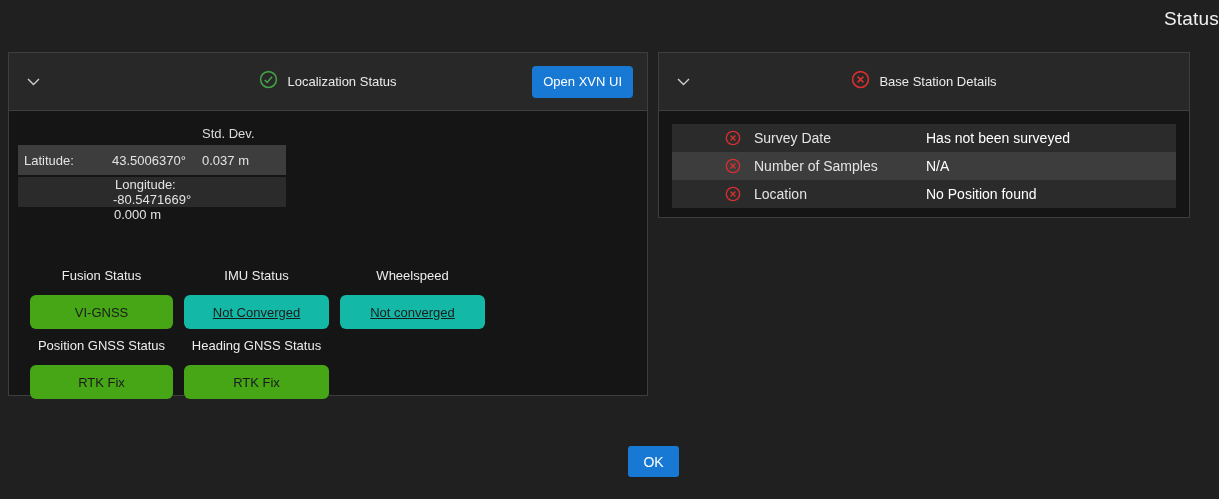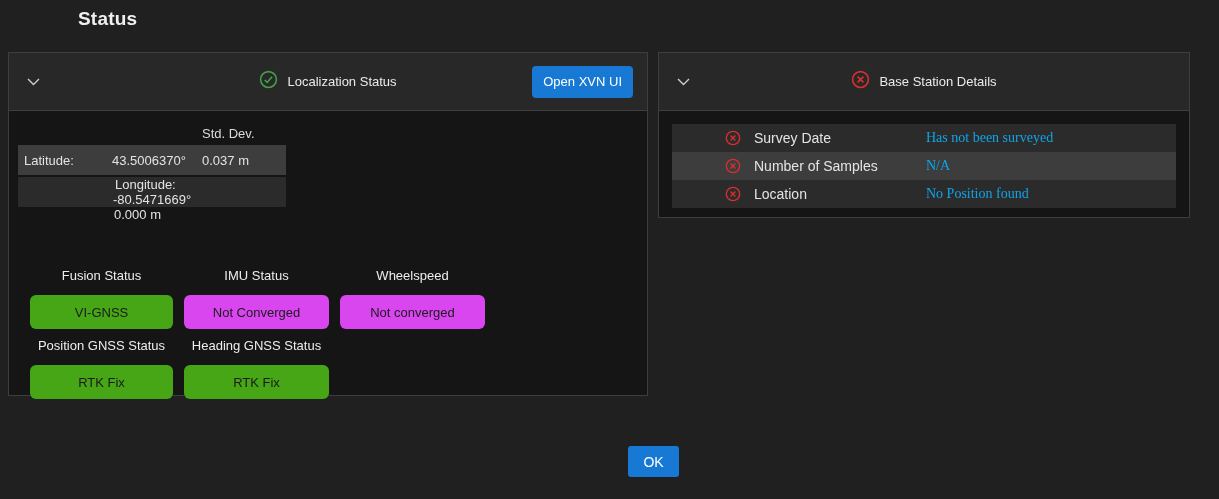--- a/index.html
+++ b/index.html
@@ -1,19 +1,19 @@
 <!DOCTYPE html>
 <html><head>
 <meta charset="utf-8">
 <style>
   html,body{margin:0;padding:0;background:#202020;font-family:"Liberation Sans",sans-serif;}
   .stage{position:relative;width:1219px;height:499px;background:#202020;overflow:hidden;}
 
-  .page-title{position:absolute;top:8px;left:78px;right:0;text-align:left;
-    font-size:19px;font-weight:700;color:#f0f0f0;letter-spacing:.2px;}
+  .page-title{position:absolute;top:8px;left:78px;right:0;text-align:right;
+    font-size:19px;font-weight:400;color:#f0f0f0;letter-spacing:.2px;}
 
   .panel{position:absolute;background:#151515;border:1px solid #3e3e3e;box-sizing:border-box;}
   .panel-left{left:8px;top:52px;width:640px;height:344px;}
   .panel-right{left:658px;top:52px;width:532px;height:166px;}
 
   .panel-header{height:57px;background:#282828;border-bottom:1px solid #3e3e3e;
     display:flex;align-items:center;position:relative;}
   .collapse-btn{position:absolute;left:14px;top:50%;transform:translateY(-50%);
     background:none;border:none;padding:4px;cursor:pointer;line-height:0;}
   .header-center{position:absolute;left:0;right:0;display:flex;align-items:center;
@@ -37,31 +37,31 @@
   .std-head{color:#dcdcdc;}
 
   
   .status-grid{position:absolute;left:21px;top:151px;display:grid;
     grid-template-columns:143px 145px 145px;column-gap:11px;}
   .badge-label{height:21px;display:flex;align-items:flex-end;justify-content:center;
     font-size:13px;color:#ededed;padding-bottom:12px;}
   .badge{height:34px;border-radius:6px;display:flex;align-items:center;justify-content:center;
     font-size:13px;color:#1b1b1b;margin-bottom:3px;}
   .badge-green{background:#46a616;}
-  .badge-yellow{background:#d946ef;}
+  .badge-yellow{background:#14b8a6;text-decoration:underline;}
   .empty{visibility:hidden;}
 
   
   .bs-table{position:absolute;left:13px;right:13px;top:13px;font-size:14px;}
   .bs-row{display:flex;align-items:center;height:28px;padding-left:41px;}
   .bs-row.odd{background:#2b2b2b;}
   .bs-row.even{background:#3d3d3d;}
   .bs-icon{margin-left:12px;line-height:0;}
   .bs-label{margin-left:13px;width:172px;color:#e4e4e4;}
-  .bs-value{color:#0ea5e9;font-family:Liberation Serif, serif;}
+  .bs-value{color:#ffffff;}
 
   .ok-btn{position:absolute;left:628px;top:446px;width:51px;height:31px;border-radius:3px;
     font-size:14px;padding:0;}
 </style>
 </head>
 <body>
 
 <div class="stage">
 
   <div class="page-title">Status</div>

